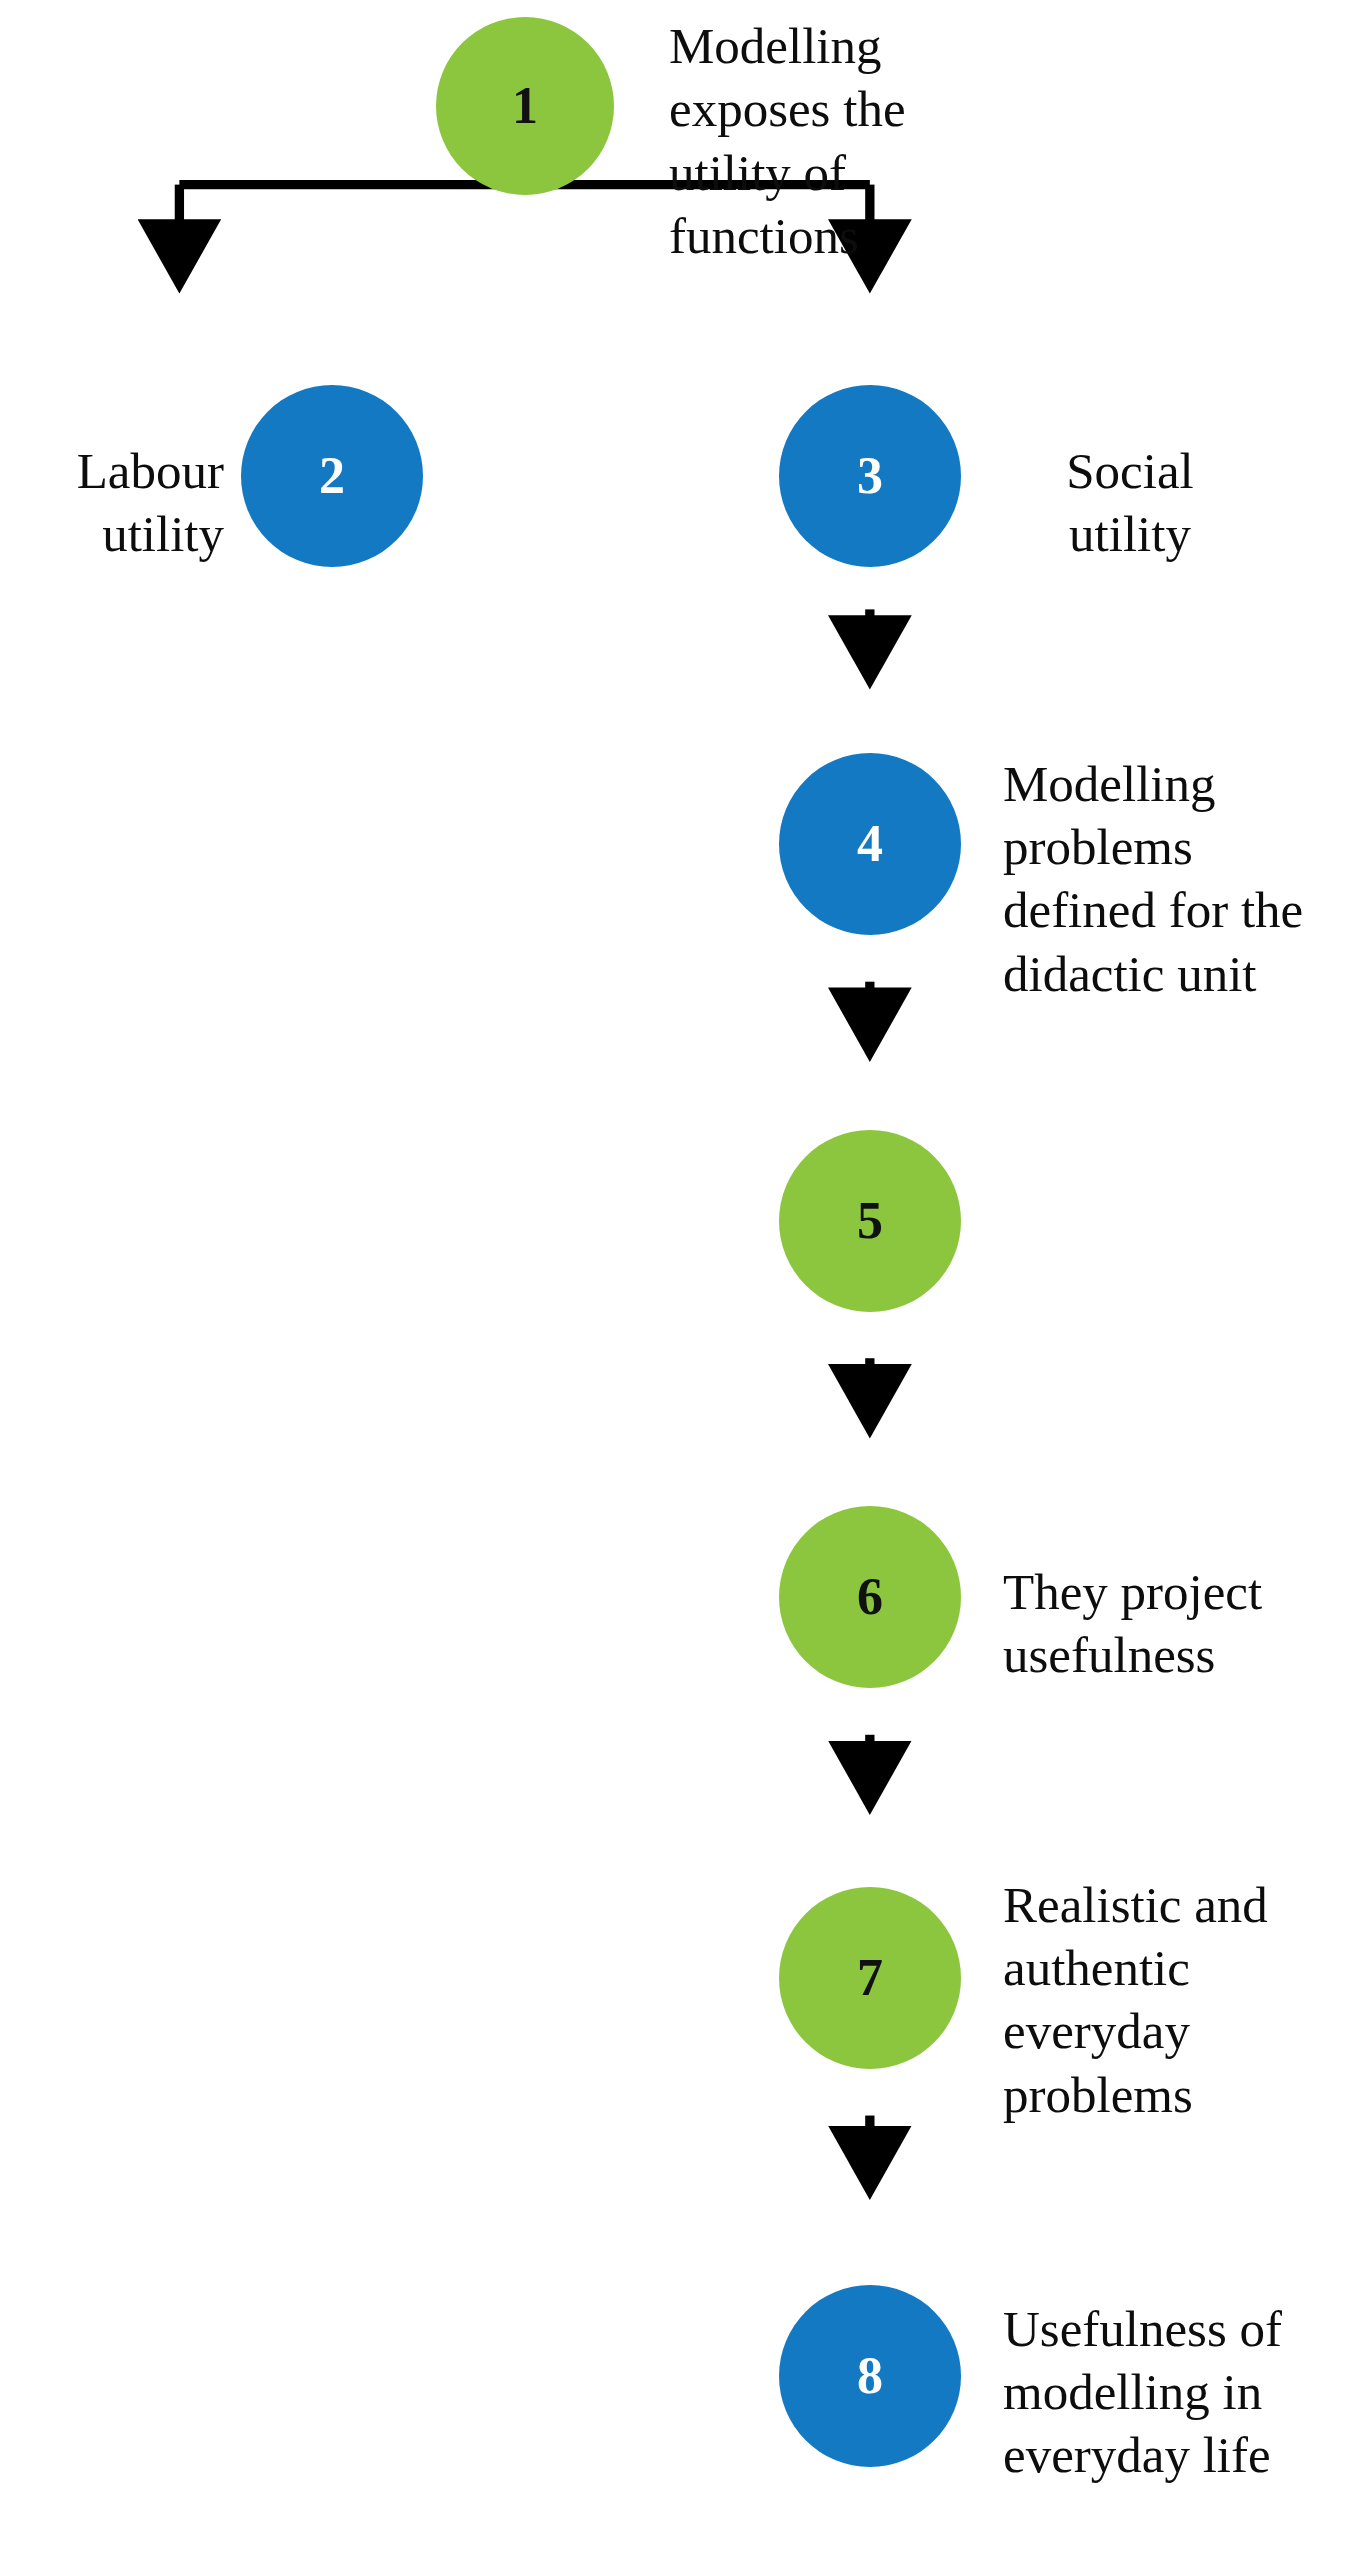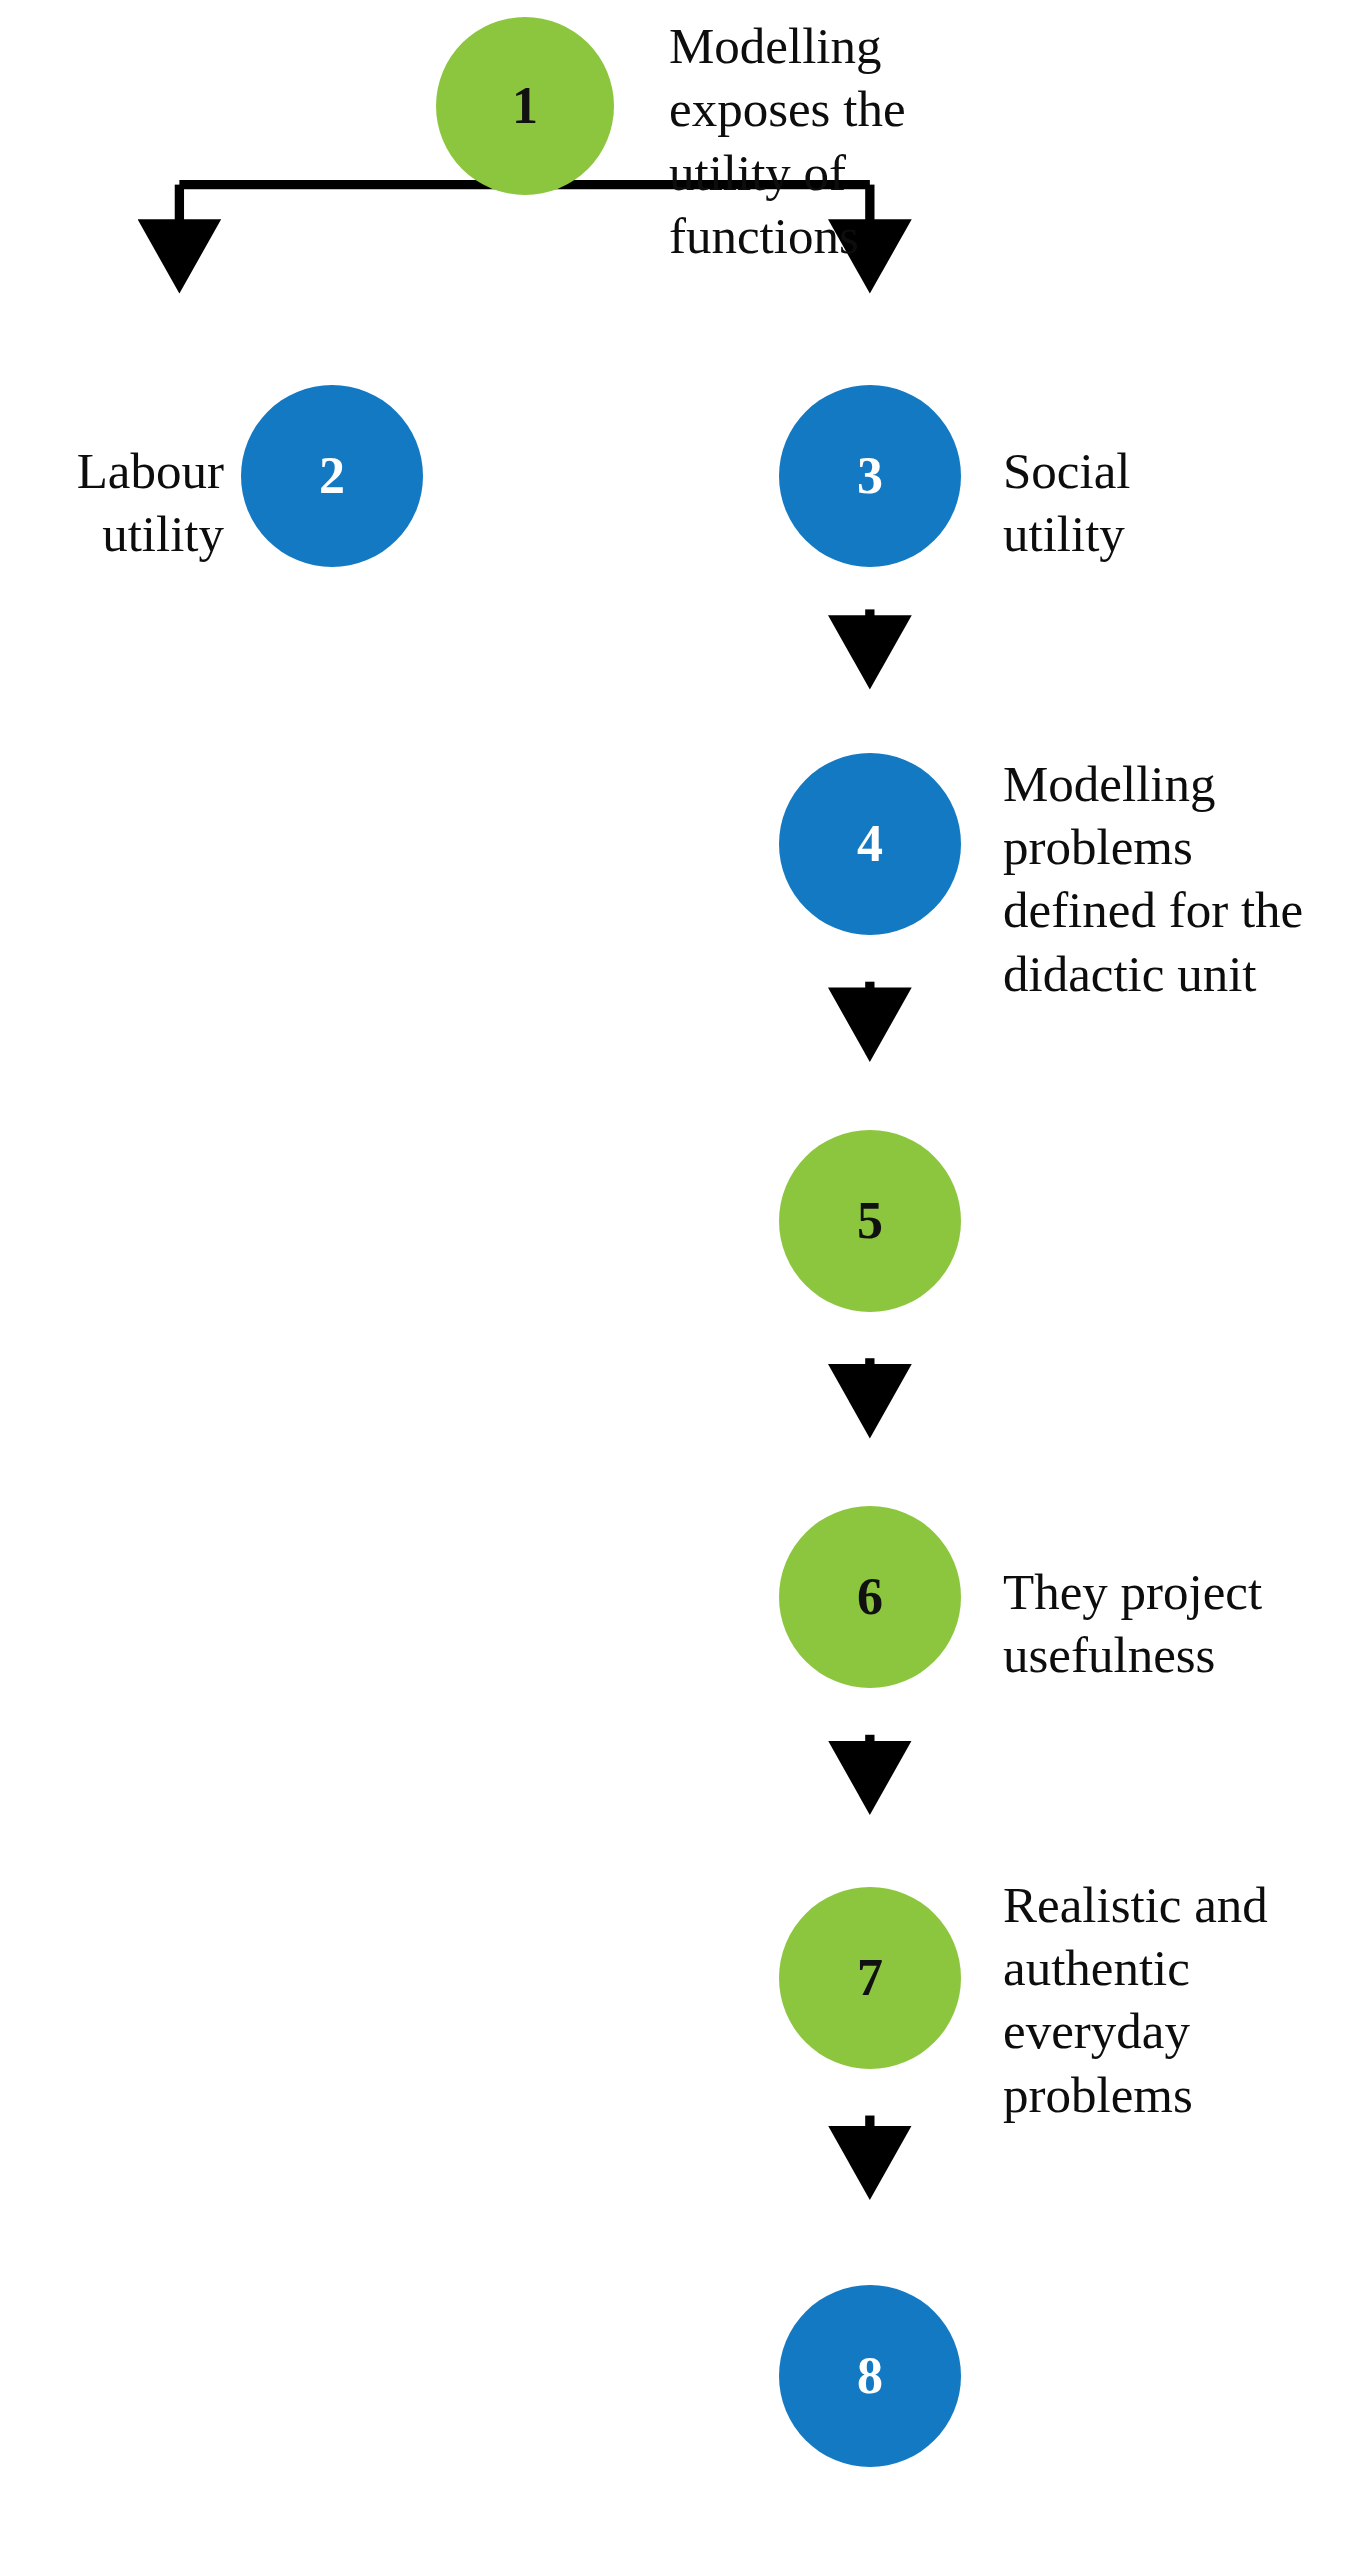--- a/index.html
+++ b/index.html
@@ -110,21 +110,21 @@
 
   <div class="node blue" style="left:241px; top:385px; width:182px; height:182px;">
     <span class="node-num">2</span>
   </div>
   <div class="label left" style="left:0px; top:440px; width:224px;">Labour
 utility</div>
 
   <div class="node blue" style="left:779px; top:385px; width:182px; height:182px;">
     <span class="node-num">3</span>
   </div>
-  <div class="label right" style="left:1003px; top:440px; width:254px;">Social
+  <div class="label right" style="left:1003px; top:440px; width:254px;text-align:center;">Social
 utility</div>
 
   <div class="node blue" style="left:779px; top:753px; width:182px; height:182px;">
     <span class="node-num">4</span>
   </div>
   <div class="label right" style="left:1003px; top:753px; width:339px;">Modelling
 problems
 defined for the
 didactic unit</div>
 
@@ -142,15 +142,18 @@
     <span class="node-num">7</span>
   </div>
   <div class="label right" style="left:1003px; top:1874px; width:288px;">Realistic and
 authentic
 everyday
 problems</div>
 
   <div class="node blue" style="left:779px; top:2285px; width:182px; height:182px;">
     <span class="node-num">8</span>
   </div>
+  <div class="label right" style="left:1003px; top:2298px; width:313px;">Usefulness of
+modelling in
+everyday life</div>
 
 </div>
 
 
 </body></html>

